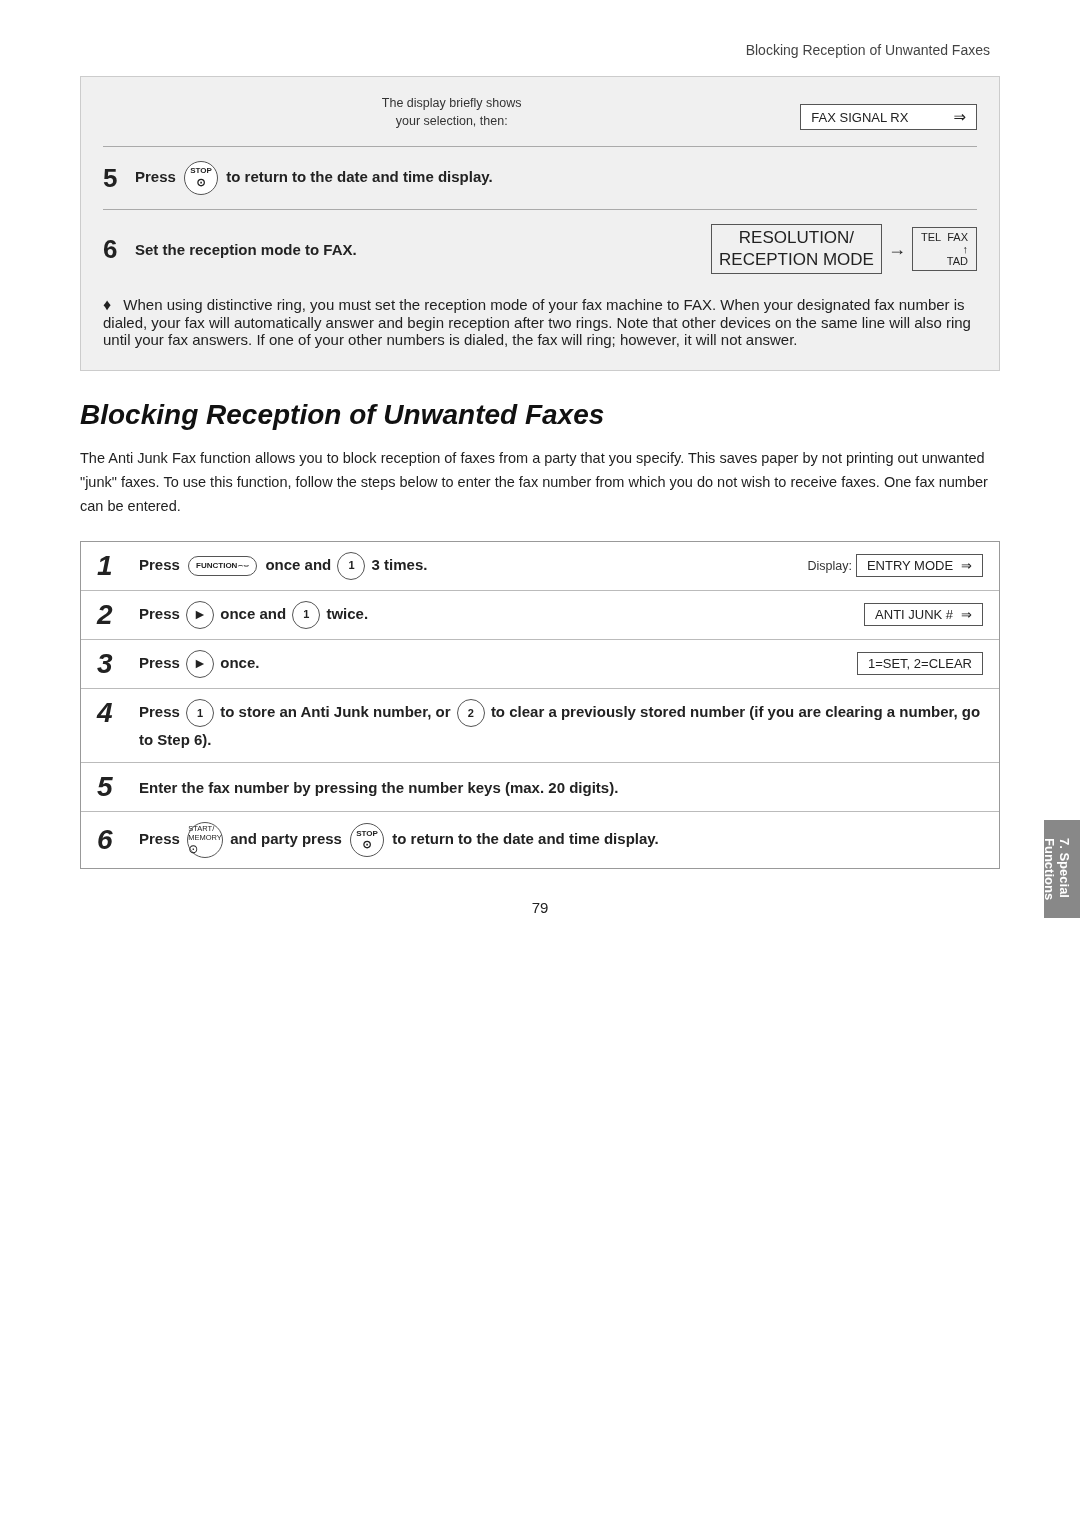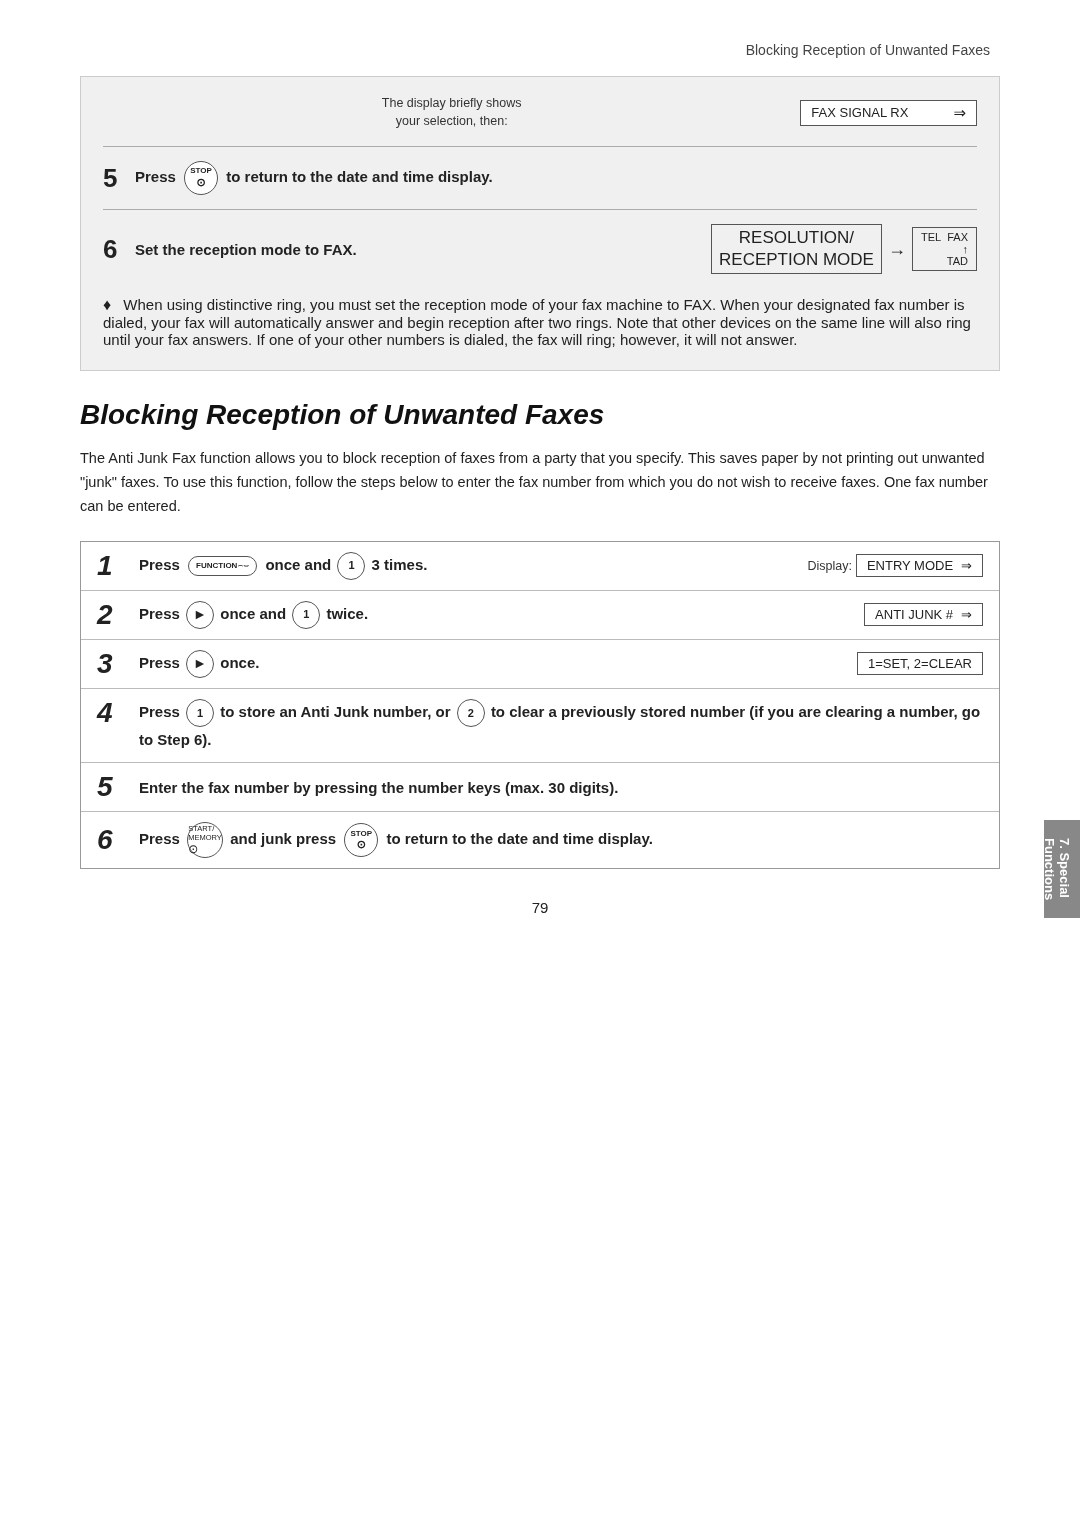--- a/index.html
+++ b/index.html
@@ -31,21 +31,21 @@
     
     .gray-box {
       background: #f0f0f0;
       border: 1px solid #ccc;
       padding: 18px 22px 22px 22px;
       margin-bottom: 28px;
     }
 
     .display-row {
       display: flex;
-      align-items: center;
+      align-items: flex-end;
       margin-bottom: 16px;
       font-size: 13.5px;
     }
 
     .display-label {
       flex: 1;
       text-align: center;
       font-size: 12.5px;
       color: #333;
       line-height: 1.4;
@@ -448,32 +448,32 @@
               <b>2</b>
             </span>
           <b>to clear a previously stored number (if you are clearing a number, go to Step 6).</b>
         </div>
       </div>
     </div>
 
     <div class="step-item">
       <span class="step-item-num">5</span>
       <div class="step-item-content">
-        <b>Enter the fax number by pressing the number keys (max. 30 digits).</b>
+        <b>Enter the fax number by pressing the number keys (max. 20 digits).</b>
       </div>
     </div>
 
     <div class="step-item">
       <span class="step-item-num">6</span>
       <div class="step-item-content">
         <b>Press</b>
         <span class="btn-startmem">
           <span style="font-size:7.5px;text-align:left;line-height:1.2">START/<br>MEMORY<br><span style="font-size:12px">⊙</span></span>
         </span>
-        <b>and junk press</b>
+        <b>and party press</b>
         <span class="btn-stop">
           <span style="font-size:8px;font-weight:bold;display:block;text-align:center;line-height:1.1">STOP<br><span style="font-size:11px">⊙</span></span>
         </span>
         <b>to return to the date and time display.</b>
       </div>
     </div>
 
   </div>
 
   <div class="page-number">79</div>

